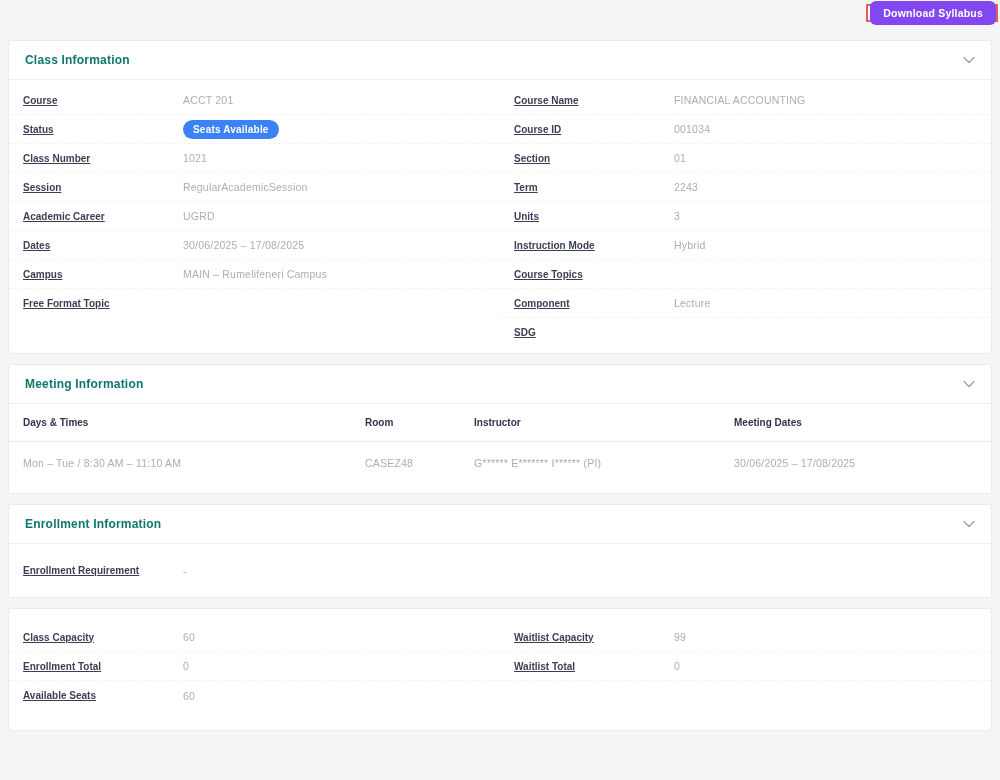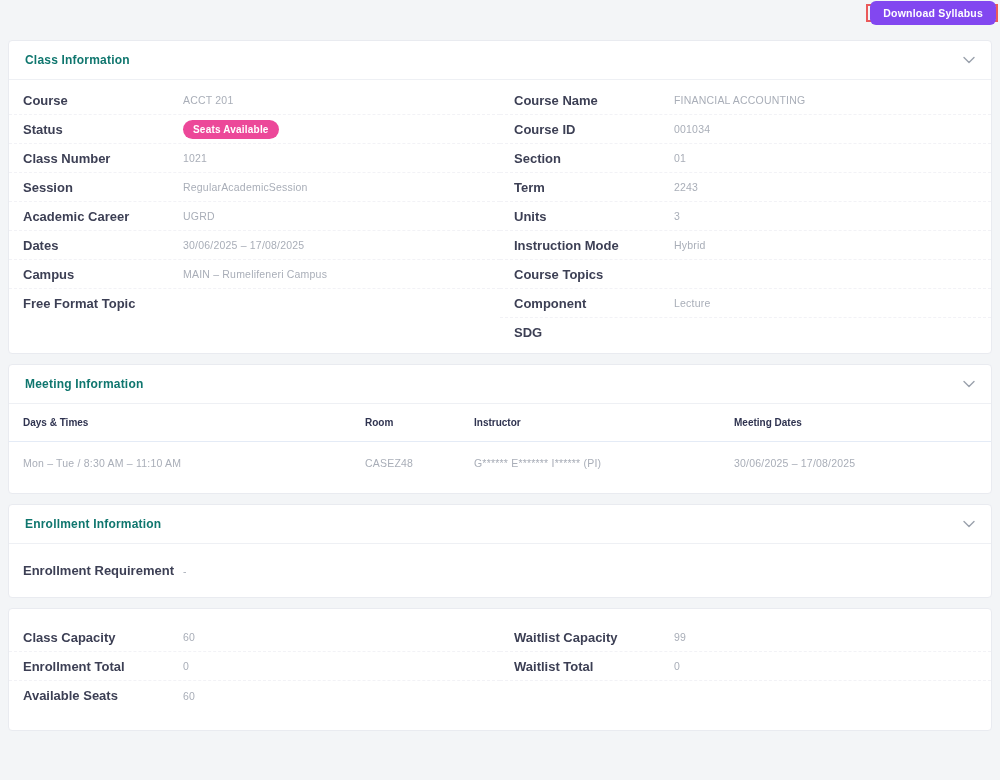--- a/index.html
+++ b/index.html
@@ -44,25 +44,25 @@
   .chev { display:flex; align-items:center; color:#9aa1ac; }
   
   .fields { padding:6px 0; }
   .two-col { display:grid; grid-template-columns:1fr 1fr; }
   .frow {
     display:flex; align-items:center;
     height:29px; padding:0 14px;
     border-bottom:1px dashed #f2f2f6;
   }
   .col .frow:last-child, .fields > .frow:last-child { border-bottom:none; }
-  .flabel { width:160px; flex-shrink:0; font-size:13px; font-weight:700; color:#3c3f54; }
+  .flabel { width:160px; flex-shrink:0; font-size:10px; font-weight:700; color:#3c3f54;text-decoration:underline; }
   .fvalue { font-size:10.5px; color:#a9aeb8; letter-spacing:.2px; }
   .badge {
     display:inline-block;
-    background:#ec4899; color:#ffffff;
+    background:#3b82f6; color:#ffffff;
     font-size:10px; font-weight:700; letter-spacing:.2px;
     padding:4px 10px; border-radius:10px;text-align:right;
   }
   
   .mhead, .mrow {
     display:grid;
     grid-template-columns:342px 109px 260px 1fr;
     padding:0 14px;
   }
   .mhead {

